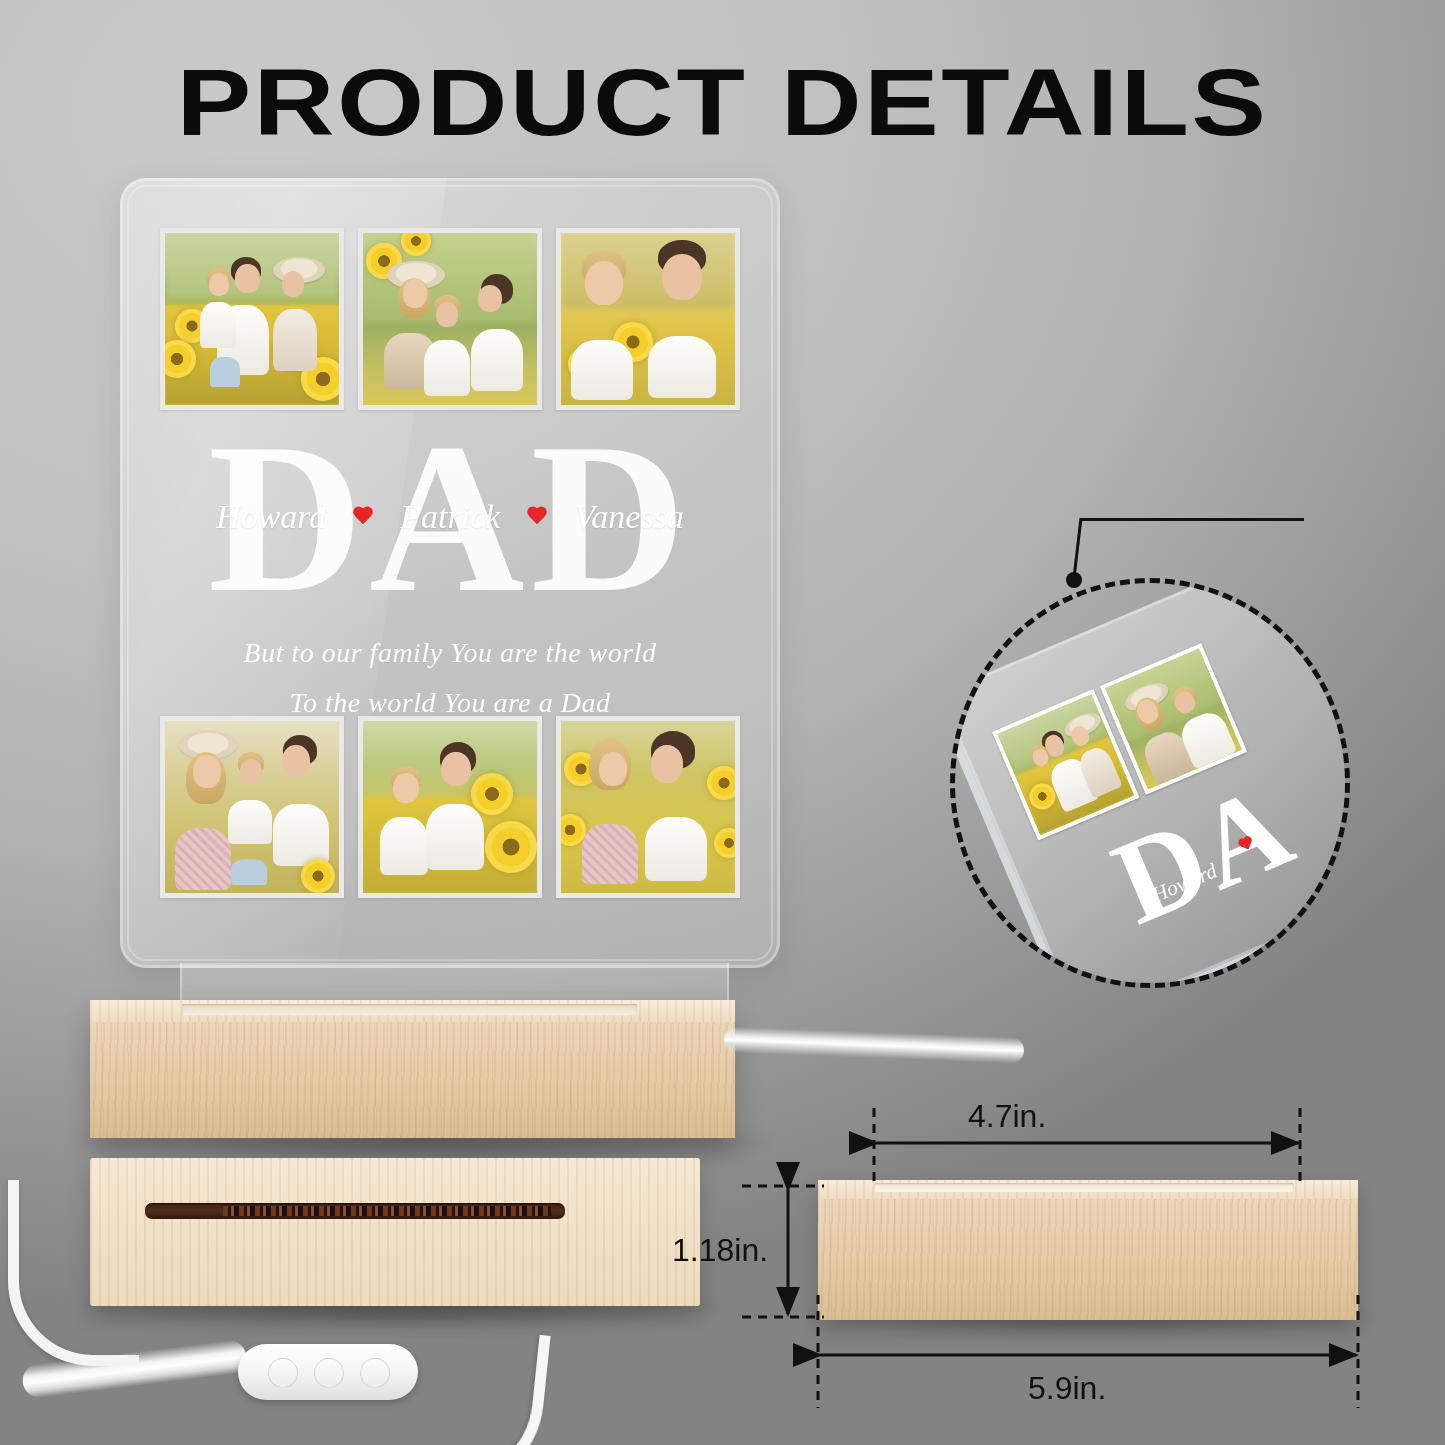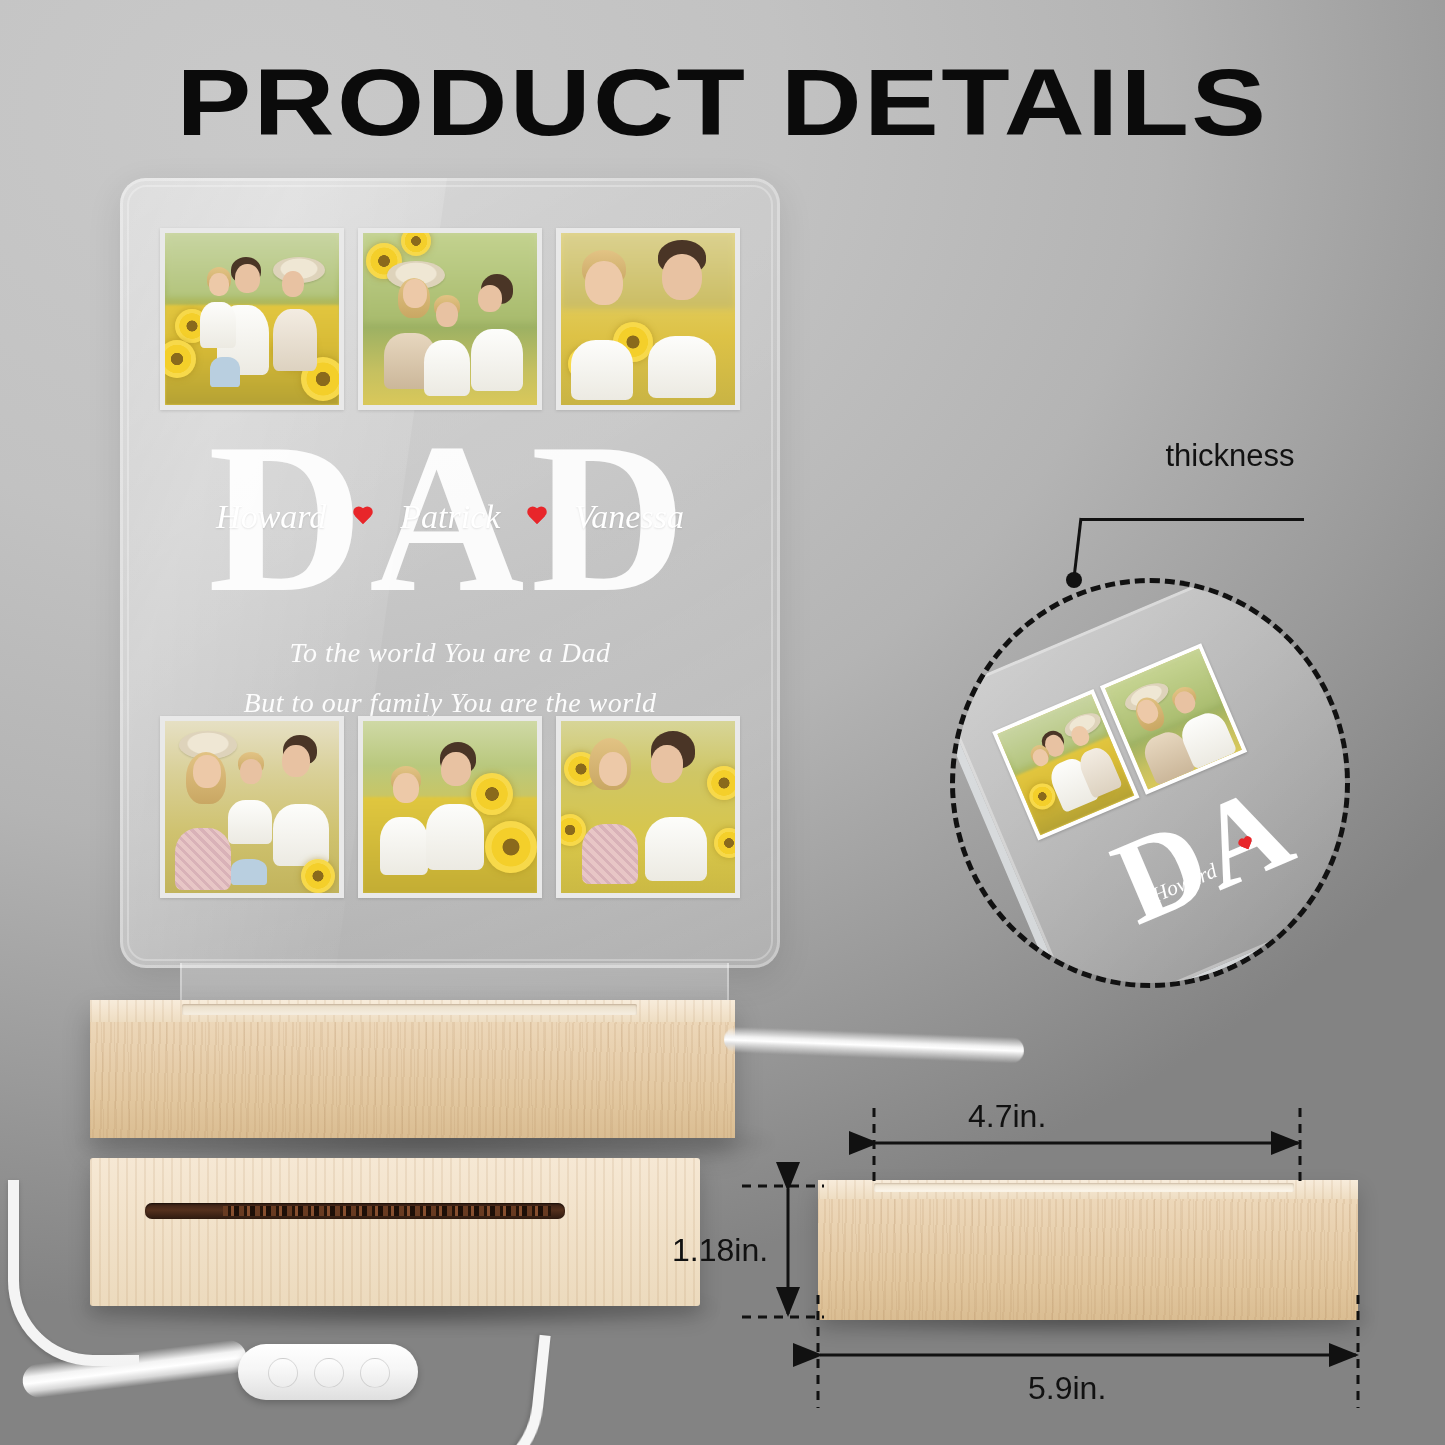--- a/index.html
+++ b/index.html
@@ -340,22 +340,22 @@
 
     <div class="names">
       <span>Howard</span>
       <span class="heart"></span>
       <span>Patrick</span>
       <span class="heart"></span>
       <span>Vanessa</span>
     </div>
 
     <div class="quote">
+      <div>But to our family You are the world</div>
       <div>To the world You are a Dad</div>
-      <div>But to our family You are the world</div>
     </div>
 
     <div class="photo-row bottom">
       <div class="ph">
           <div class="ph-in">
         <div class="sky" style="background:linear-gradient(180deg,#e6e0c4 0%,#d9d098 30%,#cfc26f 65%,#c2b45c 100%)"></div>
         <div class="hat" style="left:8%;top:6%;width:58px;height:28px"></div>
         <div class="hair blondhair" style="left:12%;top:18%;width:40px;height:52px"></div>
         <div class="head skin2" style="left:16%;top:20%;width:28px;height:33px"></div>
         <div class="torso dress" style="left:6%;top:62%;width:56px;height:62px"></div>
@@ -422,21 +422,20 @@
   <div class="cable-left"></div>
   <div class="cable-mid"></div>
   <div class="controller">
     <div class="btn" style="left:30px"></div>
     <div class="btn" style="left:76px"></div>
     <div class="btn" style="left:122px"></div>
   </div>
   <div class="cable-tail"></div>
 
   <div class="callout-label">
-    <div>thickness</div>
   </div>
   <div class="callout-underline"></div>
   <svg class="dims">
     <line x1="1081" y1="518" x2="1074" y2="578" stroke="#111" stroke-width="3"></line>
   </svg>
   <div class="callout-dot"></div>
 
   <div class="mag-wrap">
     <div class="mag-circle">
       <div class="mag-plaque">

